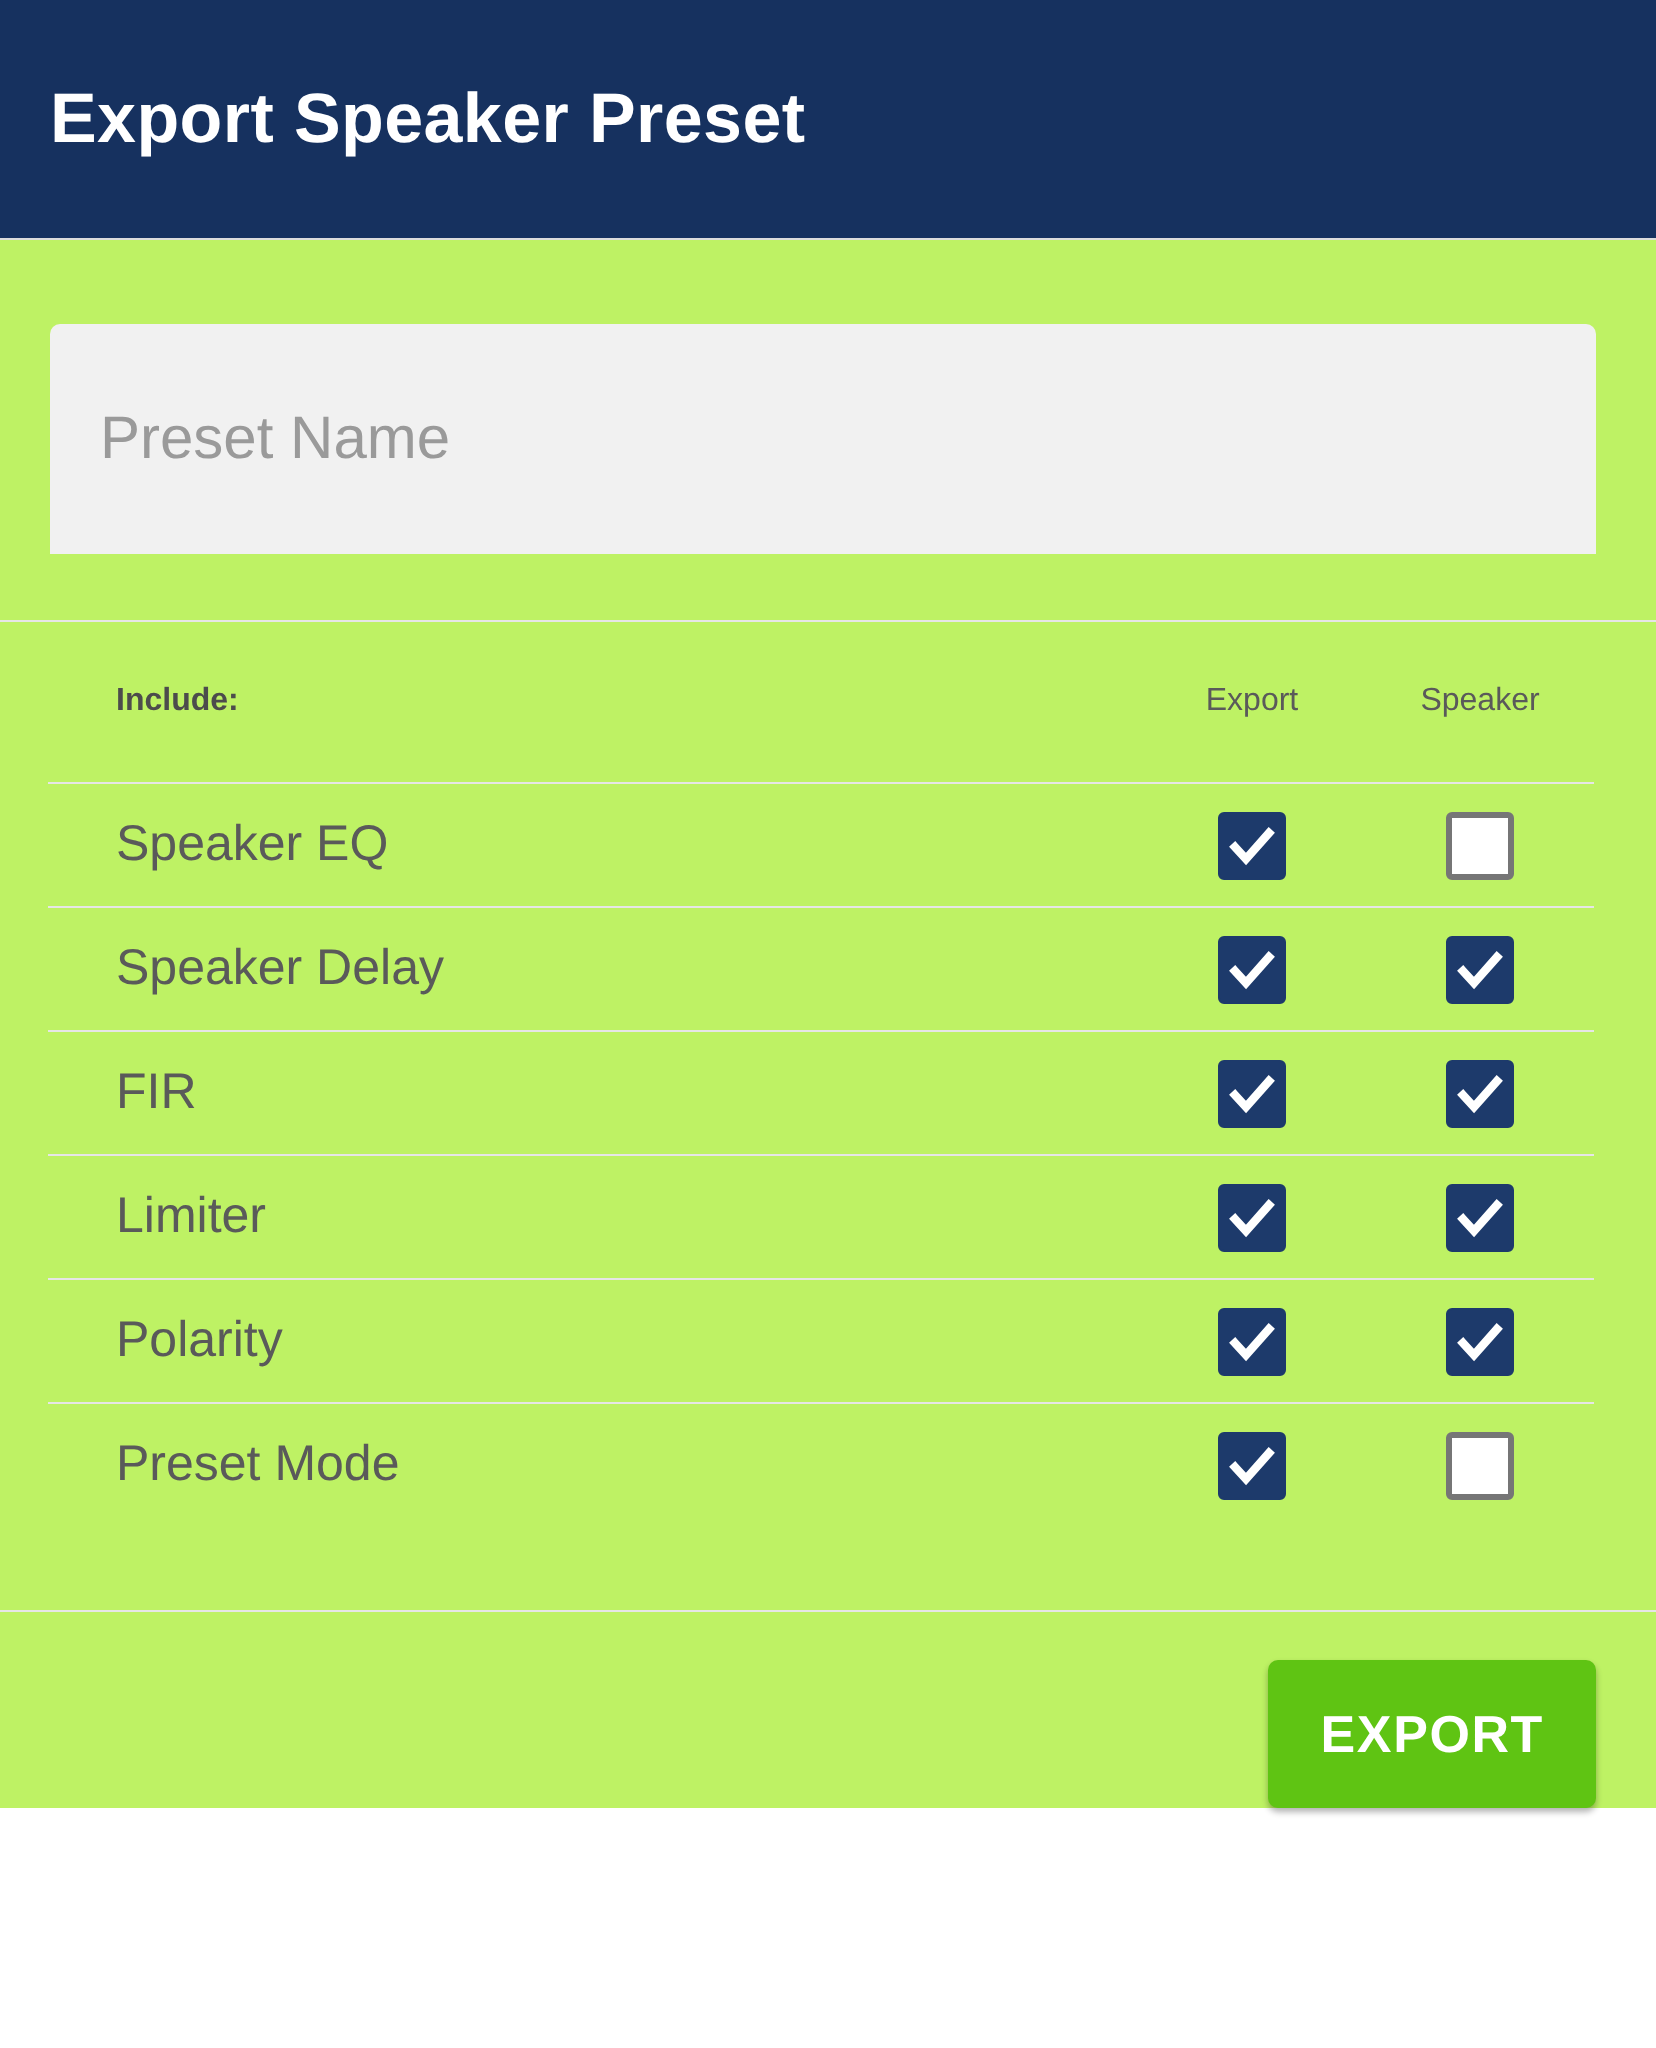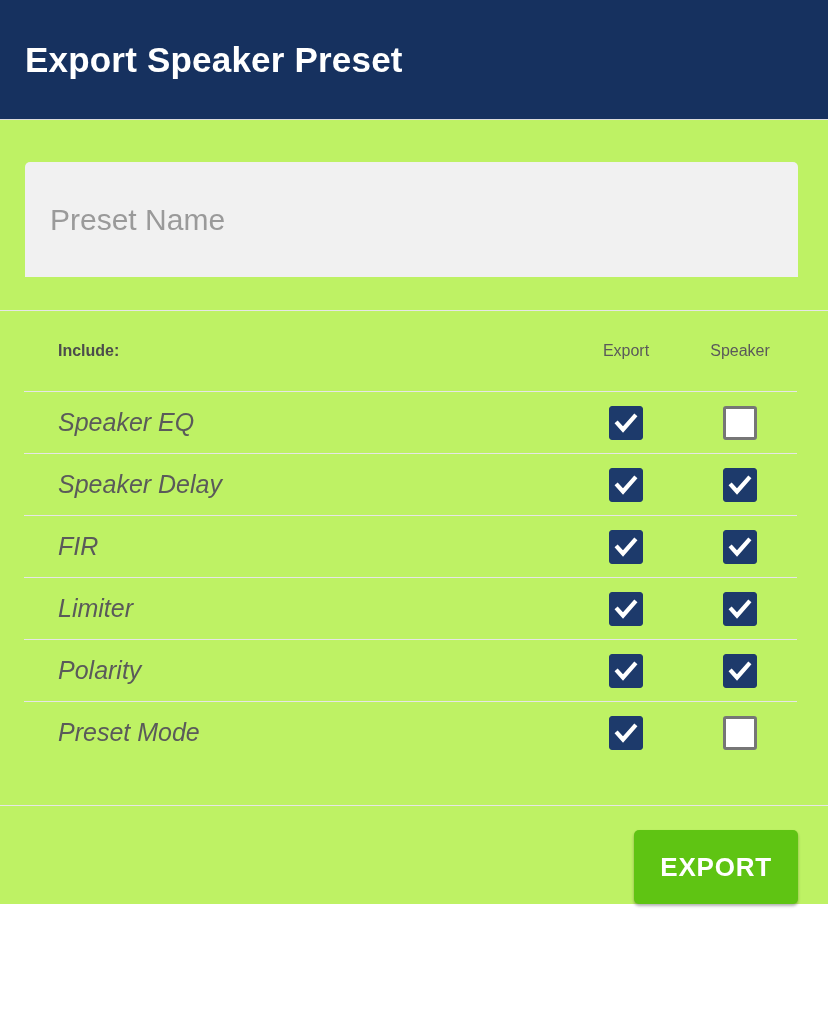--- a/index.html
+++ b/index.html
@@ -115,21 +115,20 @@
   tbody td {
     height: 61px;
     vertical-align: middle;
   }
   tbody td.cell-label {
     text-align: left;
     padding-left: 34px;
     font-size: 25px;
     color: #5a5a5a;
     white-space: nowrap;
-    font-style: italic;
   }
   tbody td.cell-check {
     text-align: center;
   }
 
   
   .cbx {
     display: inline-block;
     width: 34px;
     height: 34px;

